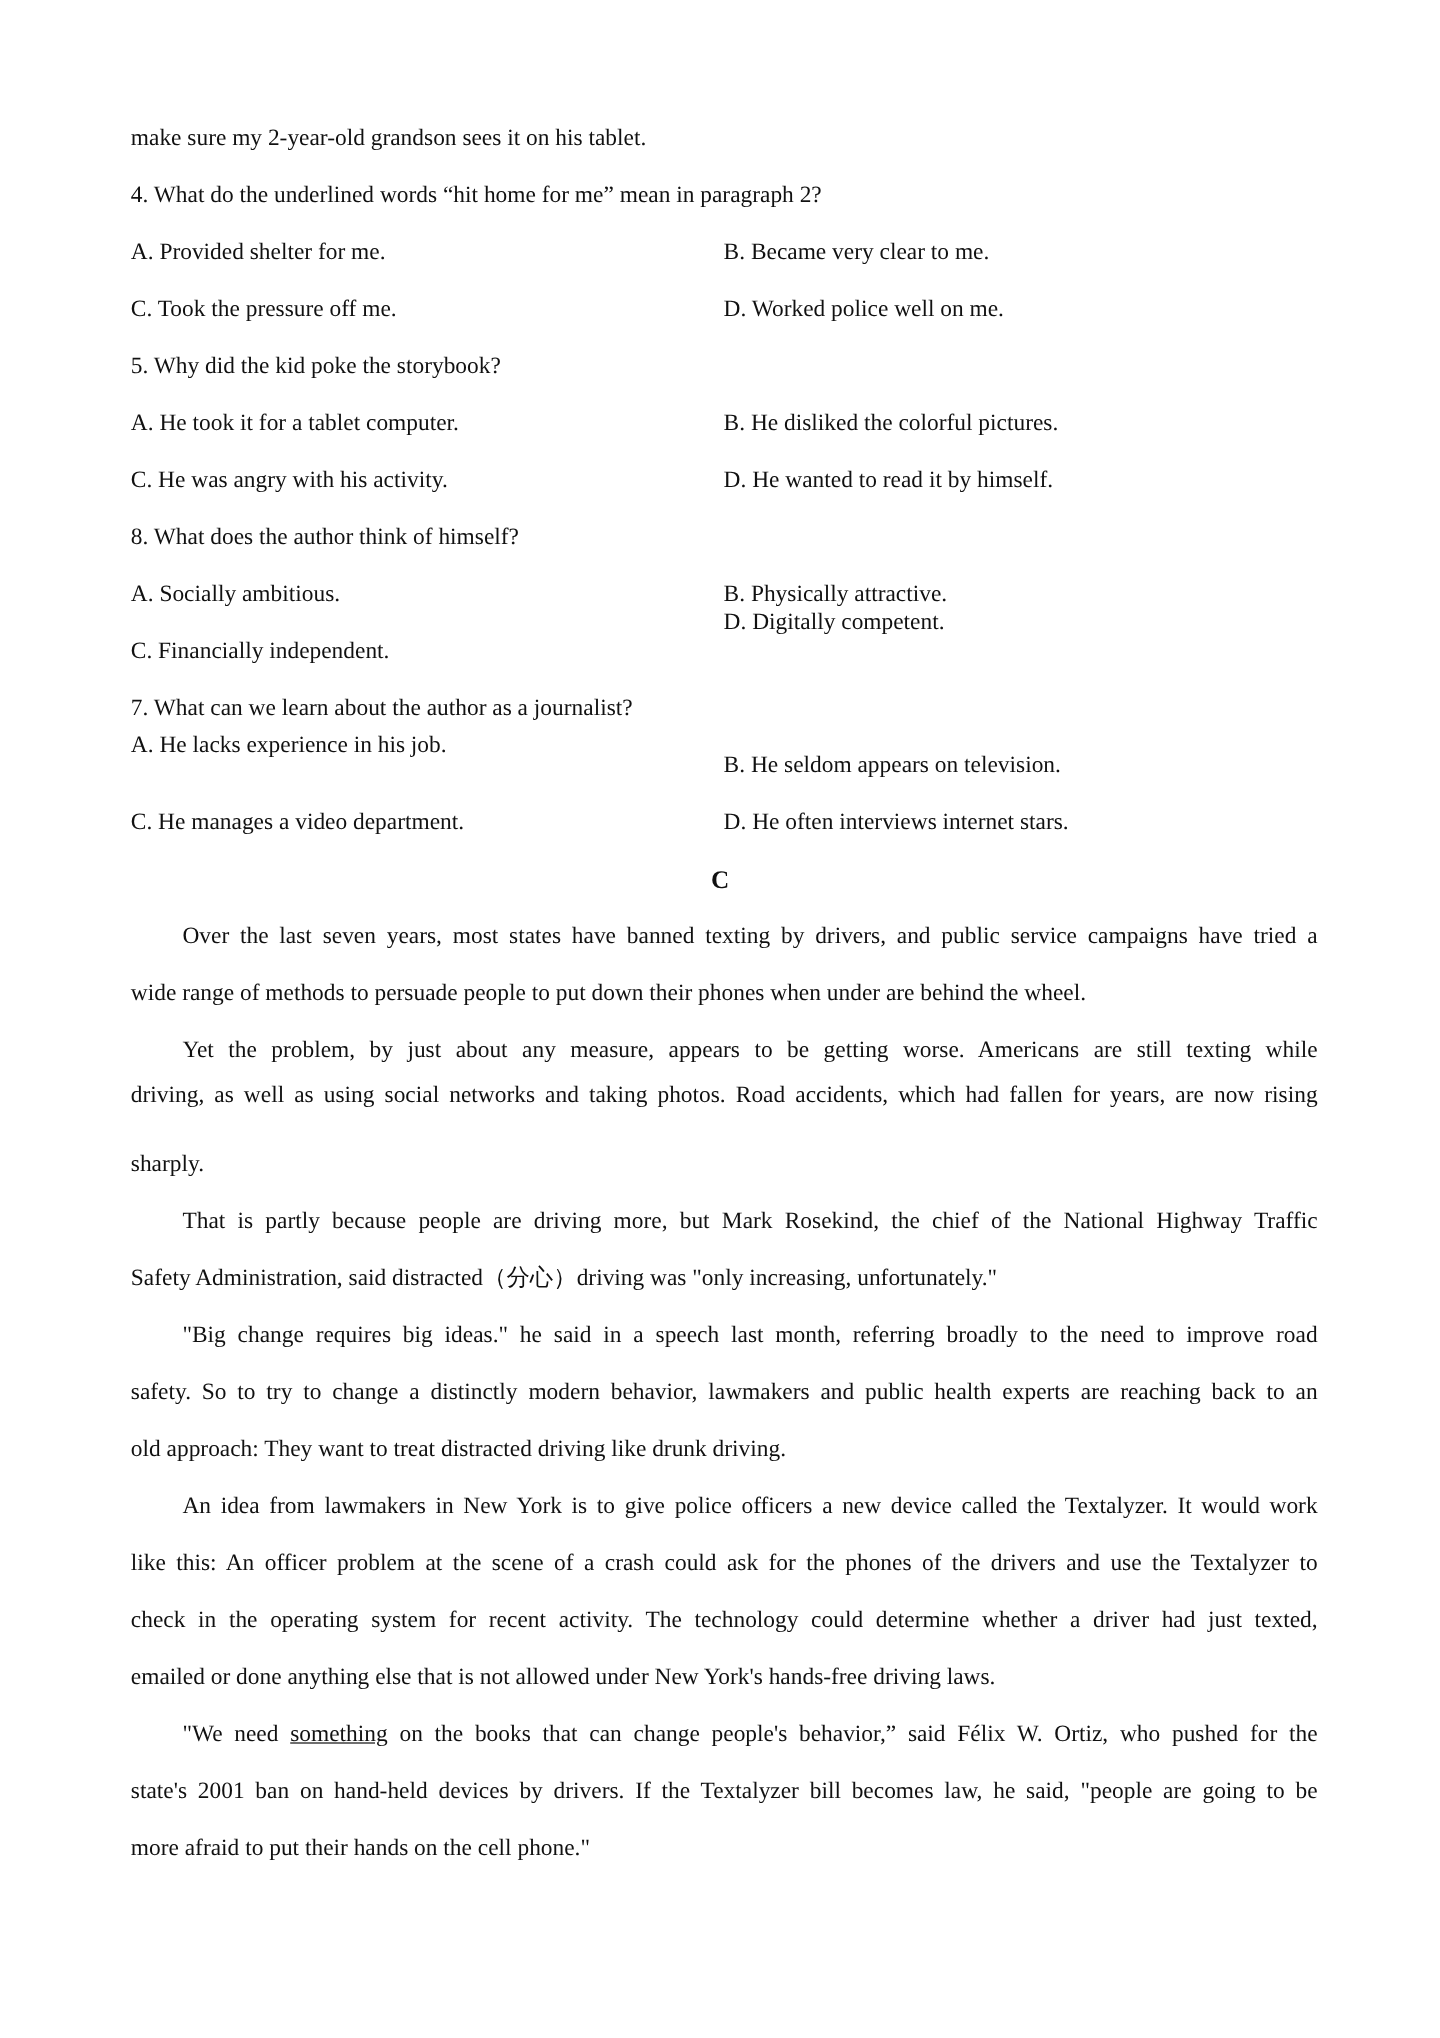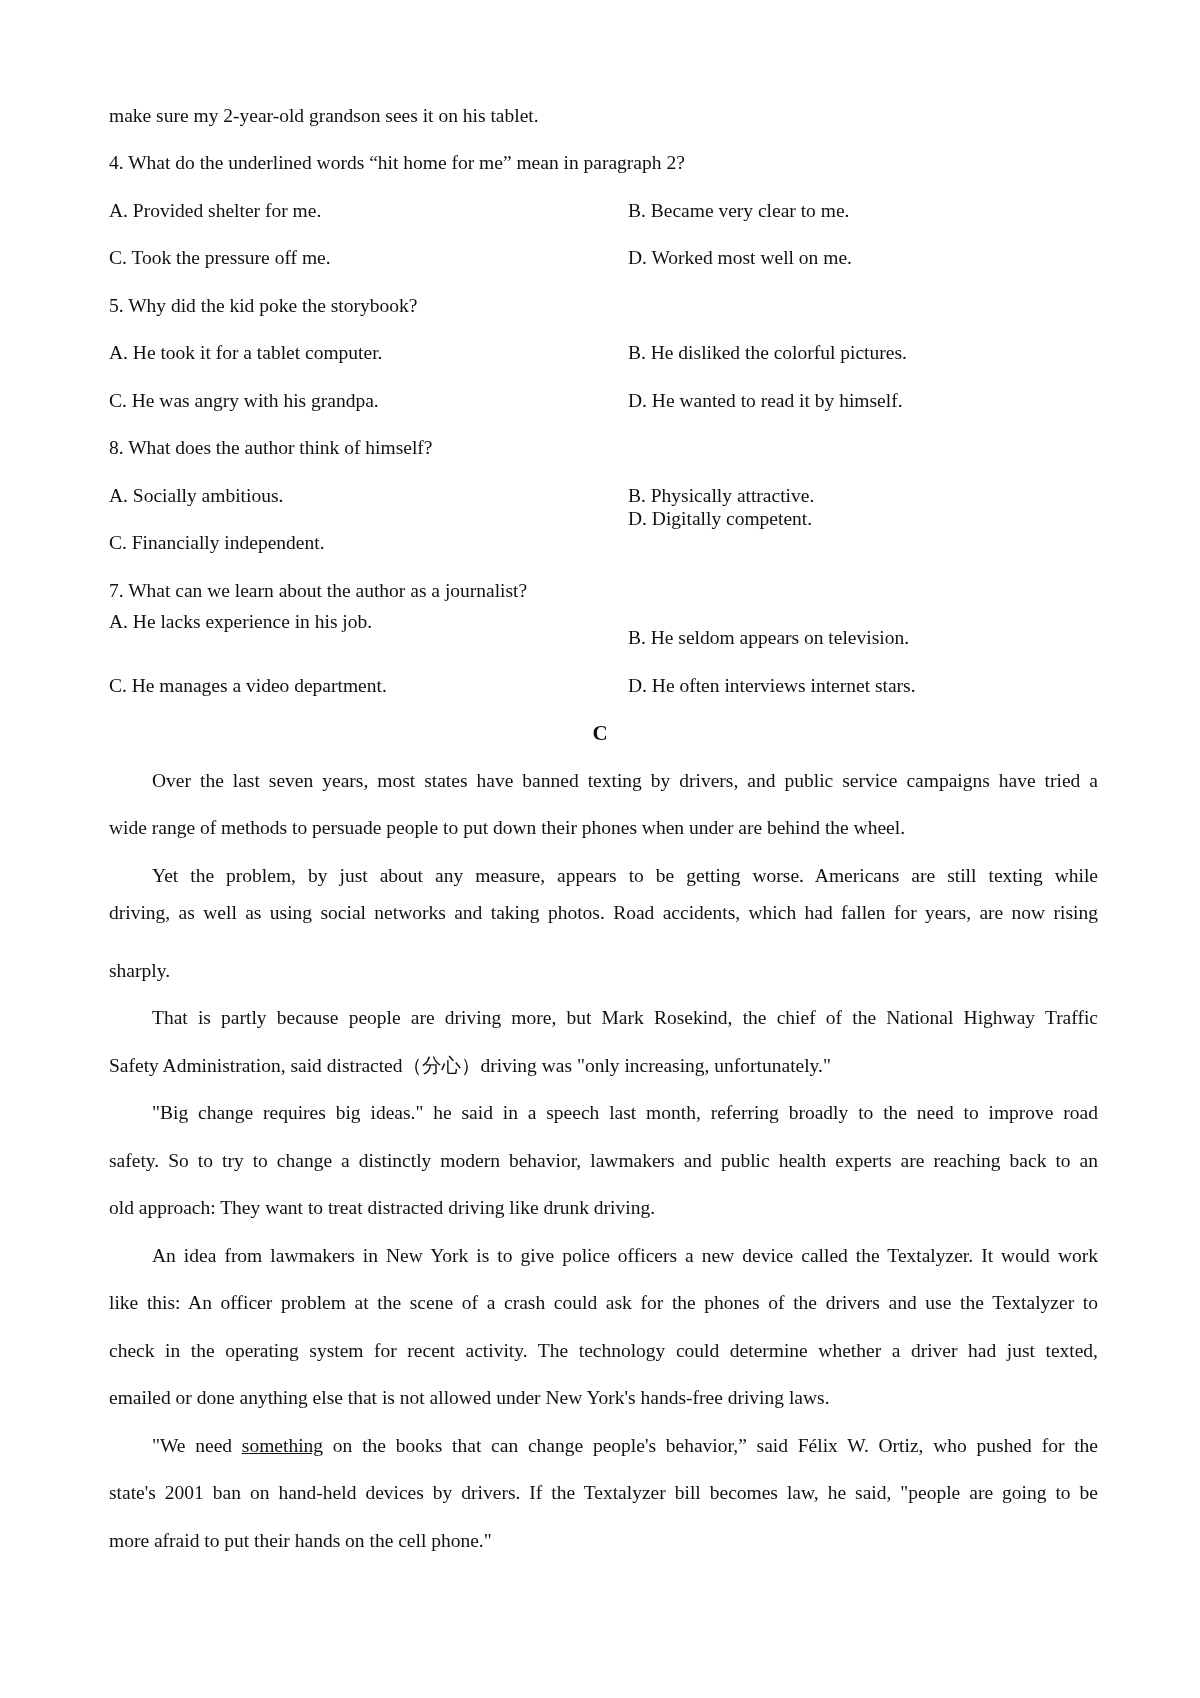--- a/index.html
+++ b/index.html
@@ -3,44 +3,44 @@
 <meta charset="utf-8">
 <style>
   html, body { margin: 0; padding: 0; background: #ffffff; }
   body {
     width: 1200px; height: 1698px; position: relative; overflow: hidden;
     font-family: "Liberation Serif", "DejaVu Serif", serif;
     color: #111111; font-size: 19.5px;
   }
   .page { position: absolute; left: 0; top: 0; width: 1200px; }
   .line { position: absolute; left: 109px; white-space: nowrap; line-height: 24px; }
-  .col2 { left: 603px; margin-left: 25px; }
+  .col2 { left: 603px; }
   .indent { left: 152px; font-family: Liberation Serif, serif; }
   .heading { position: absolute; left: 0; width: 1200px; text-align: center; font-weight: bold; font-size: 21px; line-height: 24px; }
   .u { text-decoration: underline; }
   .just { position: absolute; left: 109px; width: 989px; line-height: 24px; text-align: justify; text-align-last: justify; white-space: nowrap; }
   .just.indent { left: 152px; width: 946px; }
 </style>
 </head>
 <body>
 
 <div class="page">
 
   <div class="line" style="top:104px">make sure my 2-year-old grandson sees it on his tablet.</div>
 
   <div class="line" style="top:151px">4. What do the underlined words “hit home for me” mean in paragraph 2?</div>
   <div class="line" style="top:199px">A. Provided shelter for me.</div>
   <div class="line col2" style="top:199px">B. Became very clear to me.</div>
   <div class="line" style="top:246px">C. Took the pressure off me.</div>
-  <div class="line col2" style="top:246px">D. Worked most well on me.</div>
+  <div class="line col2" style="top:246px">D. Worked police well on me.</div>
 
   <div class="line" style="top:294px">5. Why did the kid poke the storybook?</div>
   <div class="line" style="top:341px">A. He took it for a tablet computer.</div>
   <div class="line col2" style="top:341px">B. He disliked the colorful pictures.</div>
-  <div class="line" style="top:389px">C. He was angry with his grandpa.</div>
+  <div class="line" style="top:389px">C. He was angry with his activity.</div>
   <div class="line col2" style="top:389px">D. He wanted to read it by himself.</div>
 
   <div class="line" style="top:436px">8. What does the author think of himself?</div>
   <div class="line" style="top:484px">A. Socially ambitious.</div>
   <div class="line col2" style="top:484px">B. Physically attractive.</div>
   <div class="line" style="top:531px">C. Financially independent.</div>
   <div class="line col2" style="top:507px">D. Digitally competent.</div>
 
   <div class="line" style="top:579px">7. What can we learn about the author as a journalist?</div>
   <div class="line" style="top:610px">A. He lacks experience in his job.</div>

